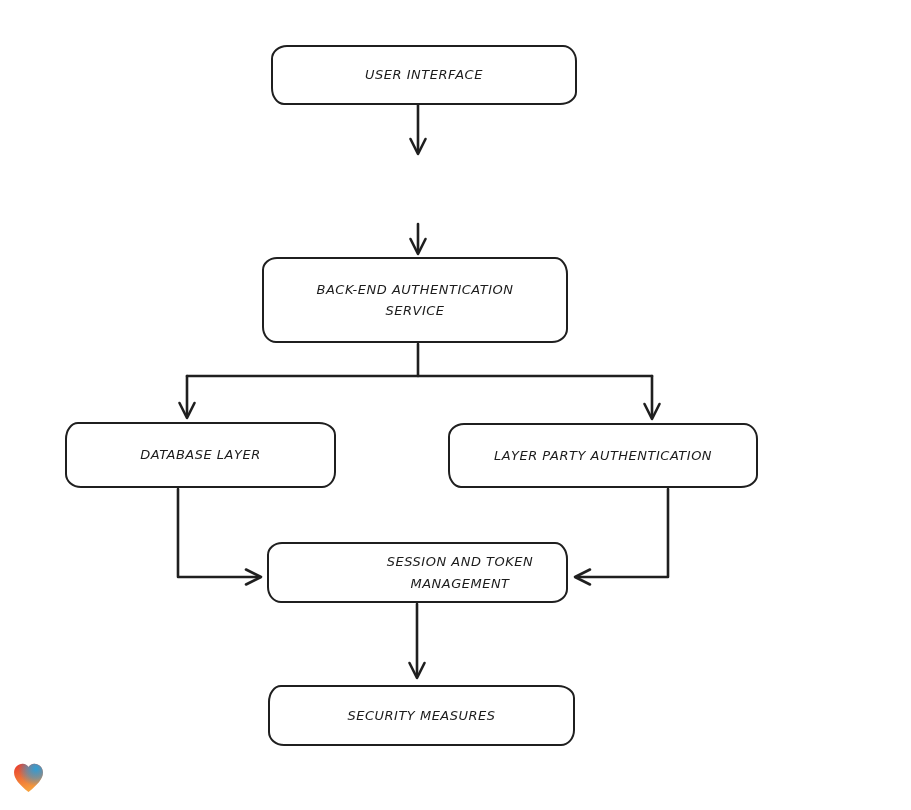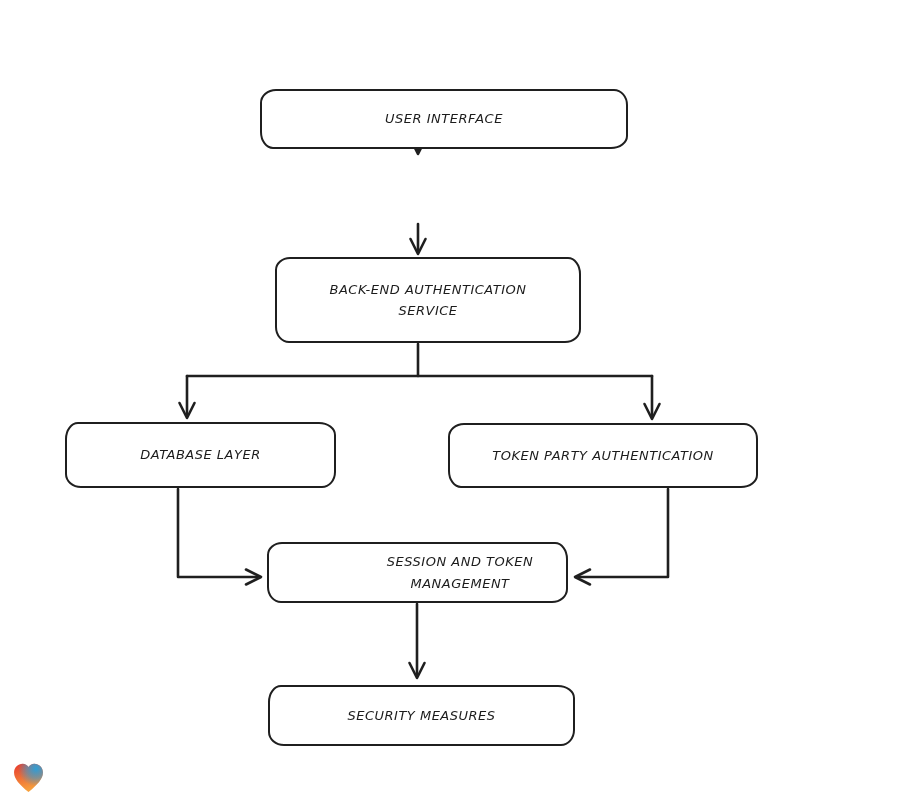--- a/index.html
+++ b/index.html
@@ -42,23 +42,23 @@
     white-space: nowrap;
   }
   .node .label.wrap {
     white-space: normal;
   }
   
   .r-a { border-radius: 16px 14px 17px 13px / 14px 16px 13px 17px; }
   .r-b { border-radius: 13px 17px 14px 16px / 17px 13px 16px 14px; }
   .r-c { border-radius: 15px 13px 16px 14px / 13px 17px 14px 16px; }
 
-  .node-user-interface        { left: 260px; top:  45px; width: 368px; height: 60px; margin-top: 44px; }
+  .node-user-interface        { left: 271px; top:  45px; width: 306px; height: 60px; }
   .node-front-end-api-calls   { left: 275px; top: 156px; width: 306px; height: 66px; }
-  .node-back-end-auth-service { left: 275px; top: 257px; width: 306px; height: 86px; }
+  .node-back-end-auth-service { left: 262px; top: 257px; width: 306px; height: 86px; }
   .node-back-end-auth-service .label { max-width: 252px; }
   .node-database-layer        { left:  65px; top: 422px; width: 271px; height: 66px; }
   .node-third-party-auth      { left: 448px; top: 423px; width: 310px; height: 65px; }
   .node-session-token-mgmt    { left: 267px; top: 542px; width: 301px; height: 61px; justify-content: flex-end; }
   .node-session-token-mgmt .label { max-width: 212px; }
   .node-security-measures     { left: 268px; top: 685px; width: 307px; height: 61px; }
 
   .logo {
     position: absolute;
     left: 10px;
@@ -119,21 +119,21 @@
 
   <div class="node node-back-end-auth-service r-c">
     <span class="label wrap">BACK-END AUTHENTICATION SERVICE</span>
   </div>
 
   <div class="node node-database-layer r-b">
     <span class="label">DATABASE LAYER</span>
   </div>
 
   <div class="node node-third-party-auth r-a">
-    <span class="label">TOKEN PARTY AUTHENTICATION</span>
+    <span class="label">LAYER PARTY AUTHENTICATION</span>
   </div>
 
   <div class="node node-session-token-mgmt r-c">
     <span class="label wrap">SESSION AND TOKEN MANAGEMENT</span>
   </div>
 
   <div class="node node-security-measures r-b">
     <span class="label">SECURITY MEASURES</span>
   </div>
 

